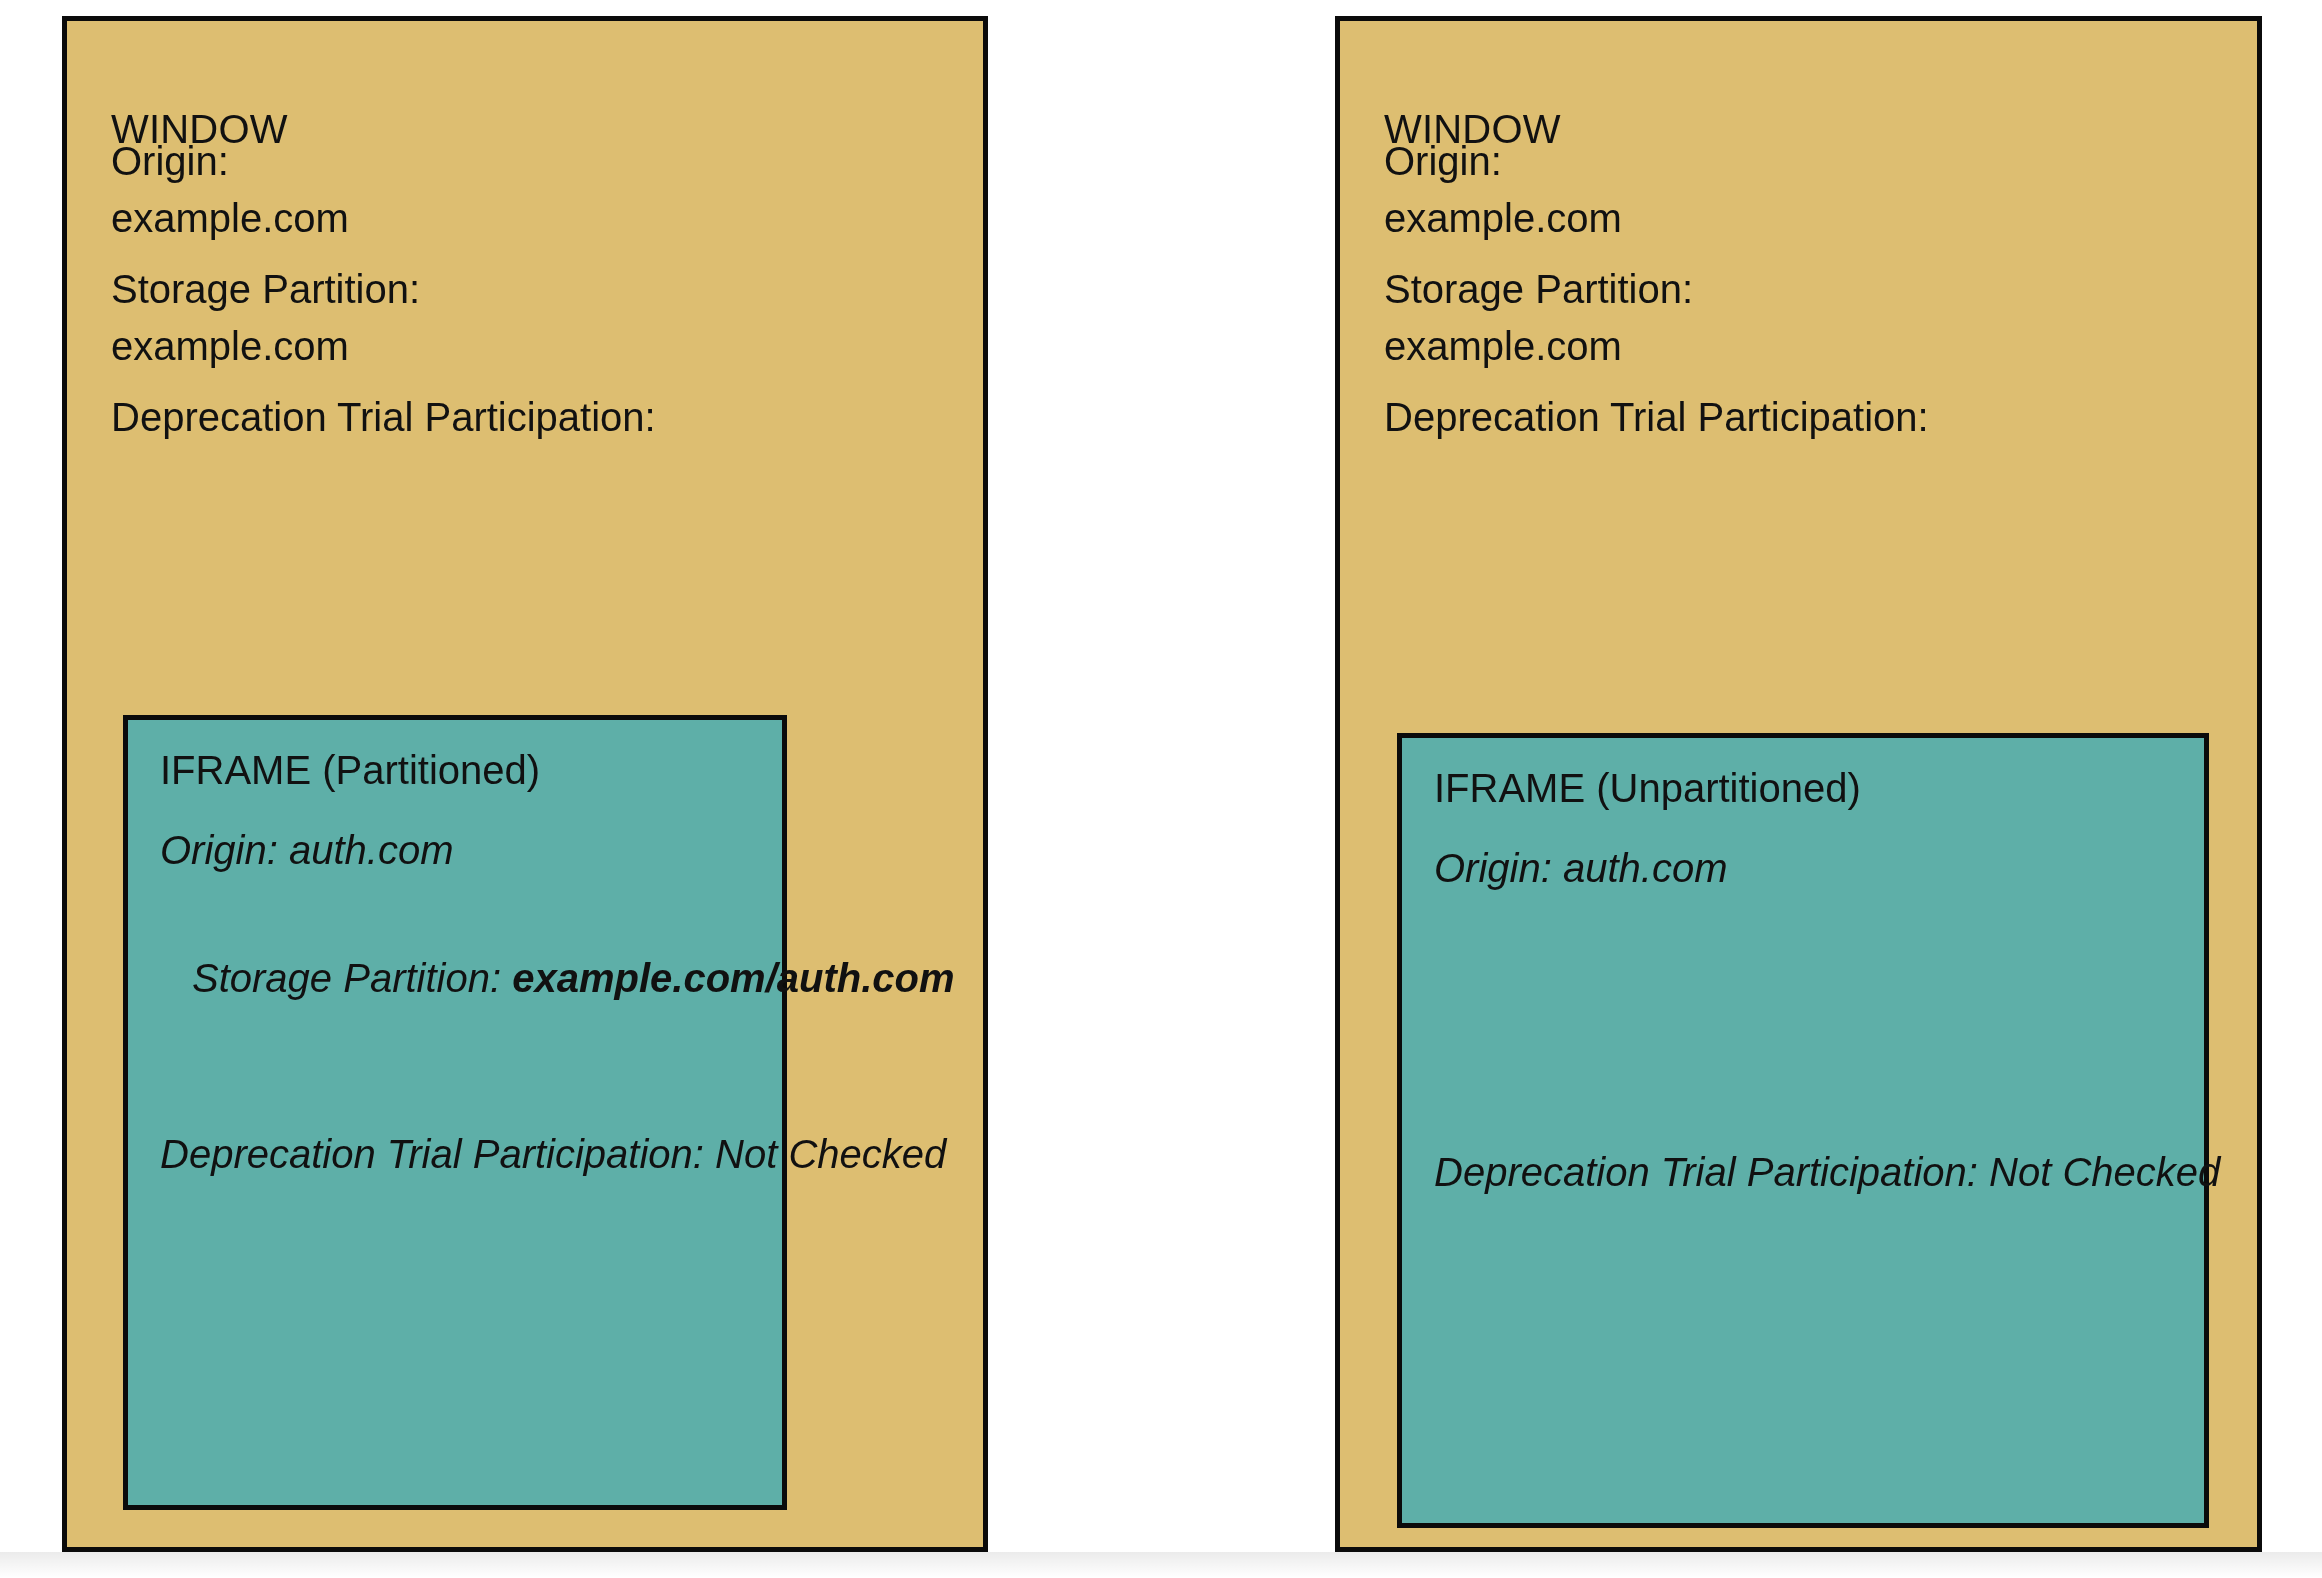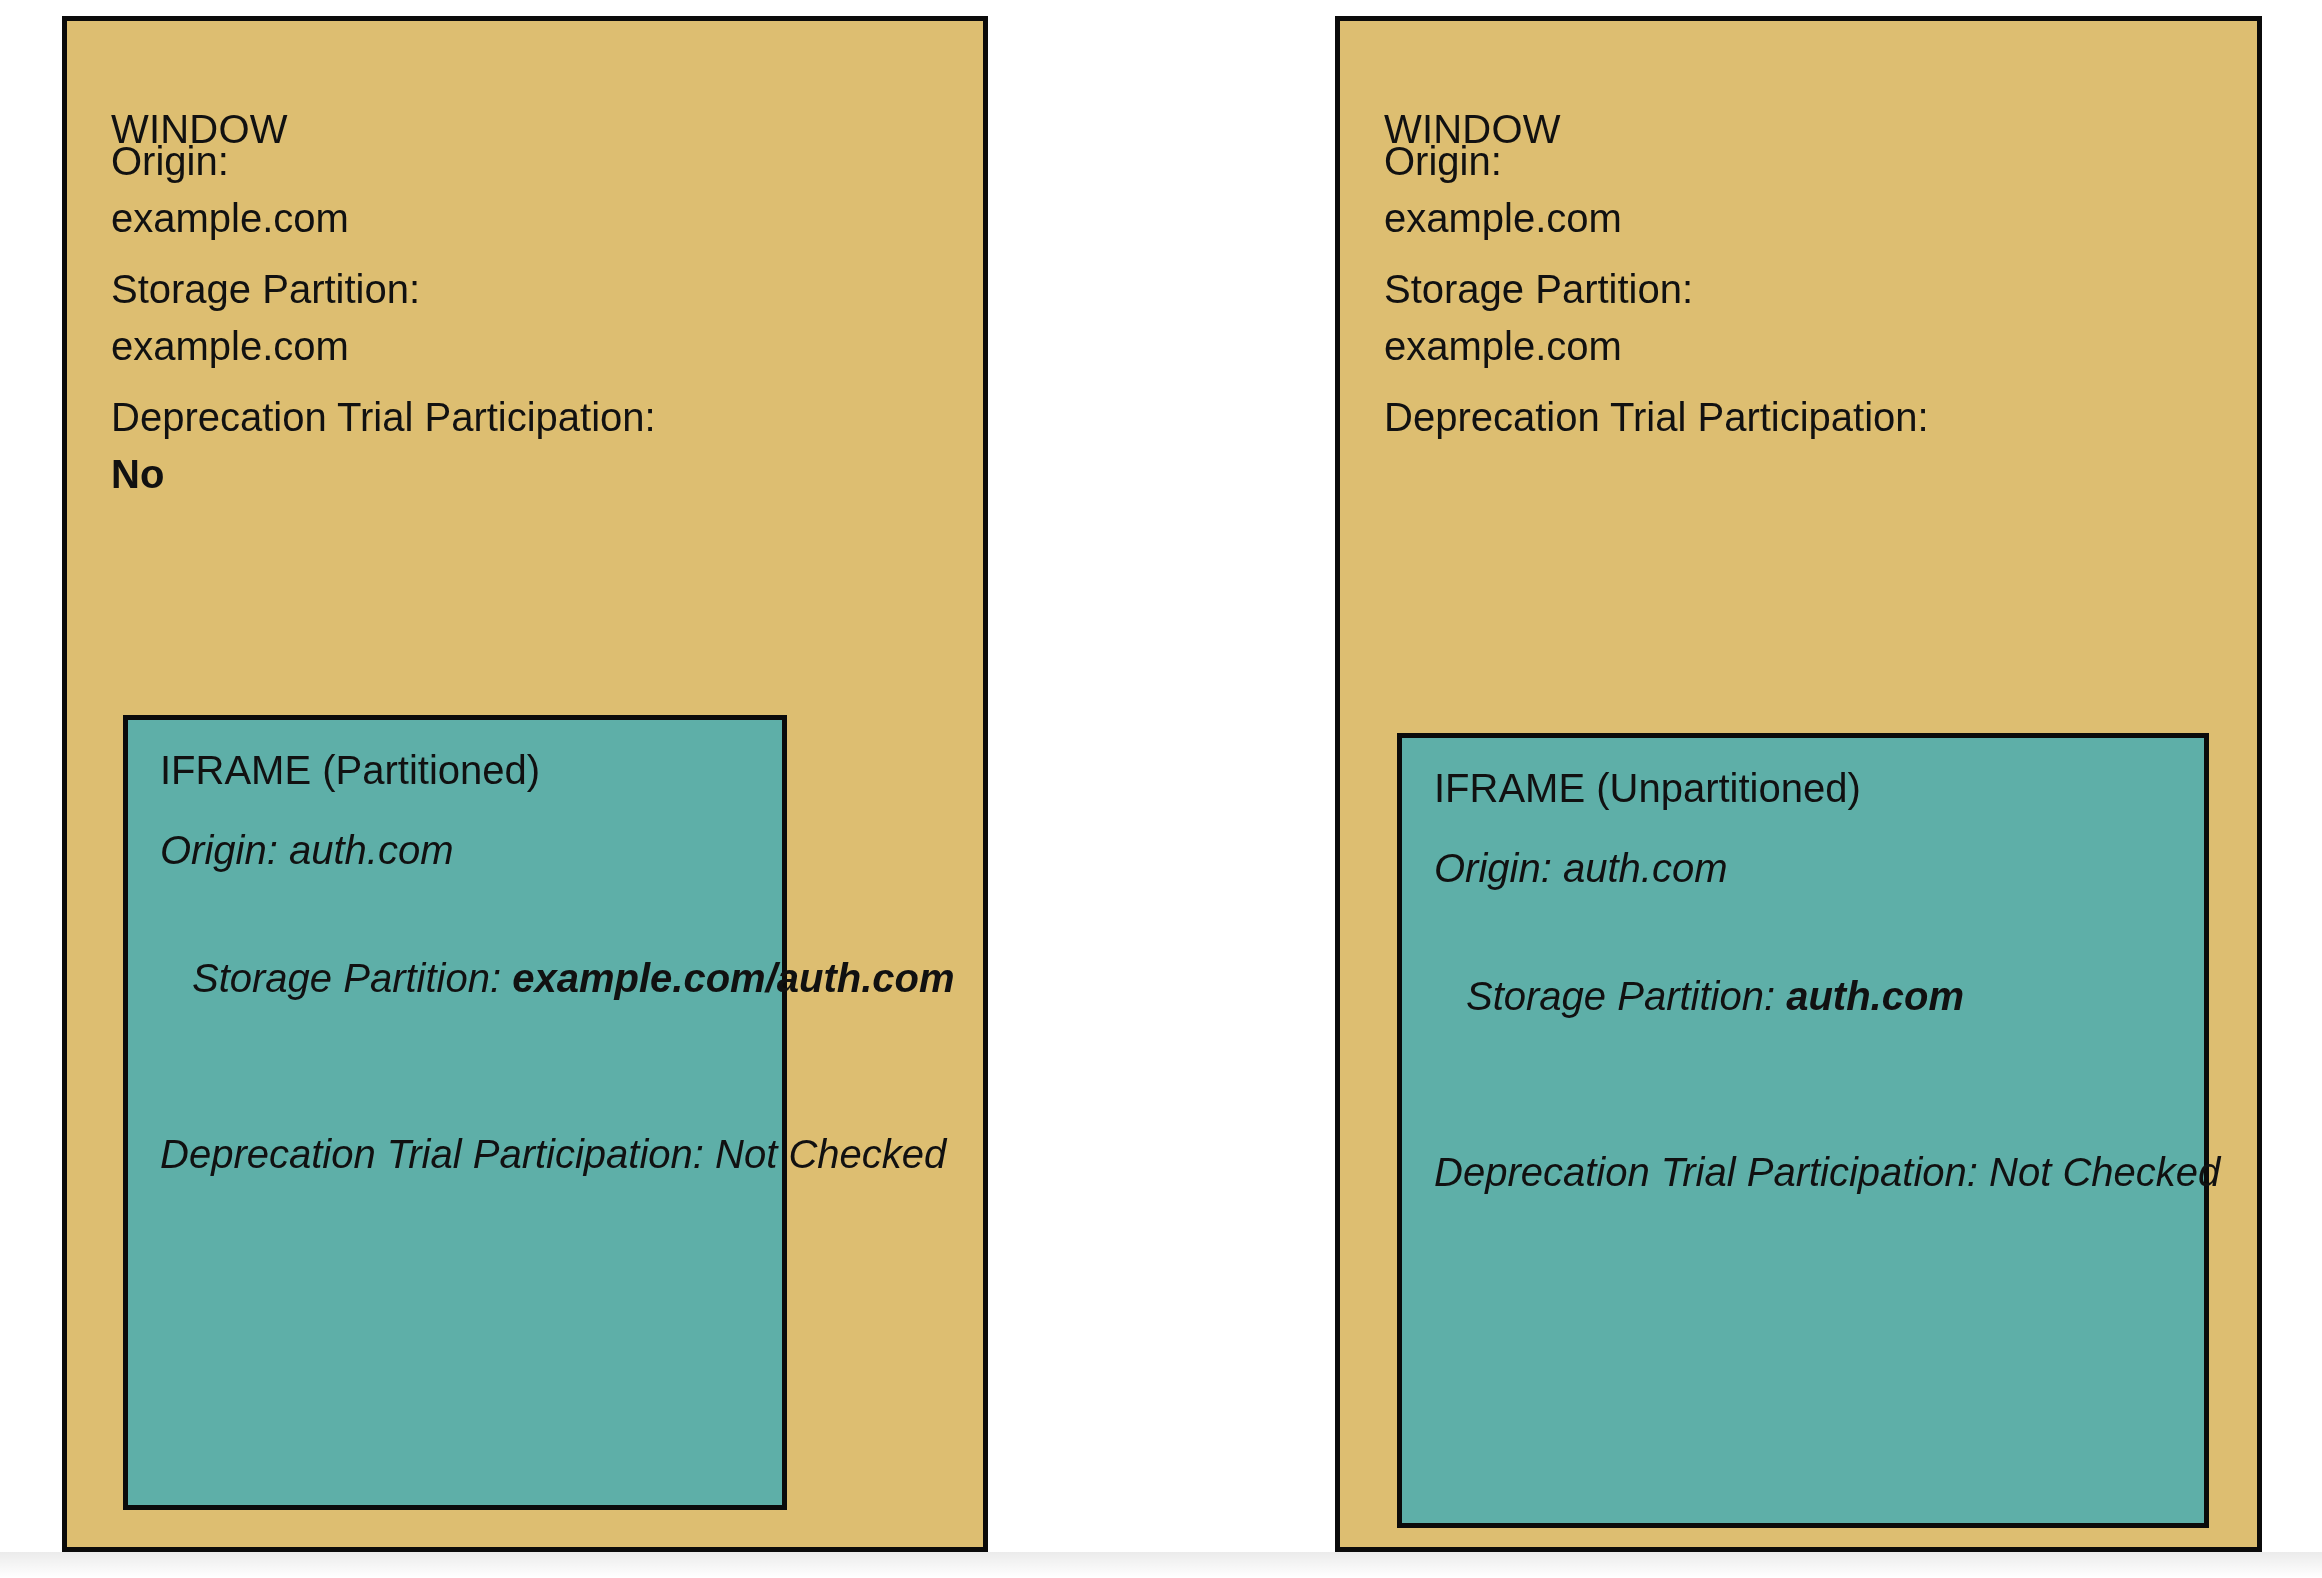--- a/index.html
+++ b/index.html
@@ -114,21 +114,20 @@
       <span class="val">example.com</span>
     </div>
 
     <div class="field win-field-storage">
       <span class="lbl">Storage Partition:</span>
       <span class="val">example.com</span>
     </div>
 
     <div class="field win-field-trial">
       <span class="lbl">Deprecation Trial Participation:</span>
-      <span class="val bold">No</span>
     </div>
 
     <div class="iframe-box">
 
       <div class="iframe-title">IFRAME (Partitioned)</div>
 
       <div class="iframe-field if-field-origin">
         <span class="lbl">Origin:</span>
         <span class="val">auth.com</span>
       </div>
@@ -166,24 +165,20 @@
 
     <div class="iframe-box">
 
       <div class="iframe-title">IFRAME (Unpartitioned)</div>
 
       <div class="iframe-field if-field-origin">
         <span class="lbl">Origin:</span>
         <span class="val">auth.com</span>
       </div>
 
-      <div class="iframe-field if-field-storage">
-        <span class="lbl">Storage Partition:</span>
-        <span class="val bold">auth.com</span>
-      </div>
 
       <div class="iframe-field if-field-trial">
         <span class="lbl">Deprecation Trial Participation:</span>
         <span class="val">Not Checked</span>
       </div>
 
     </div>
   </div>
 
   <div class="page-shadow"></div>

